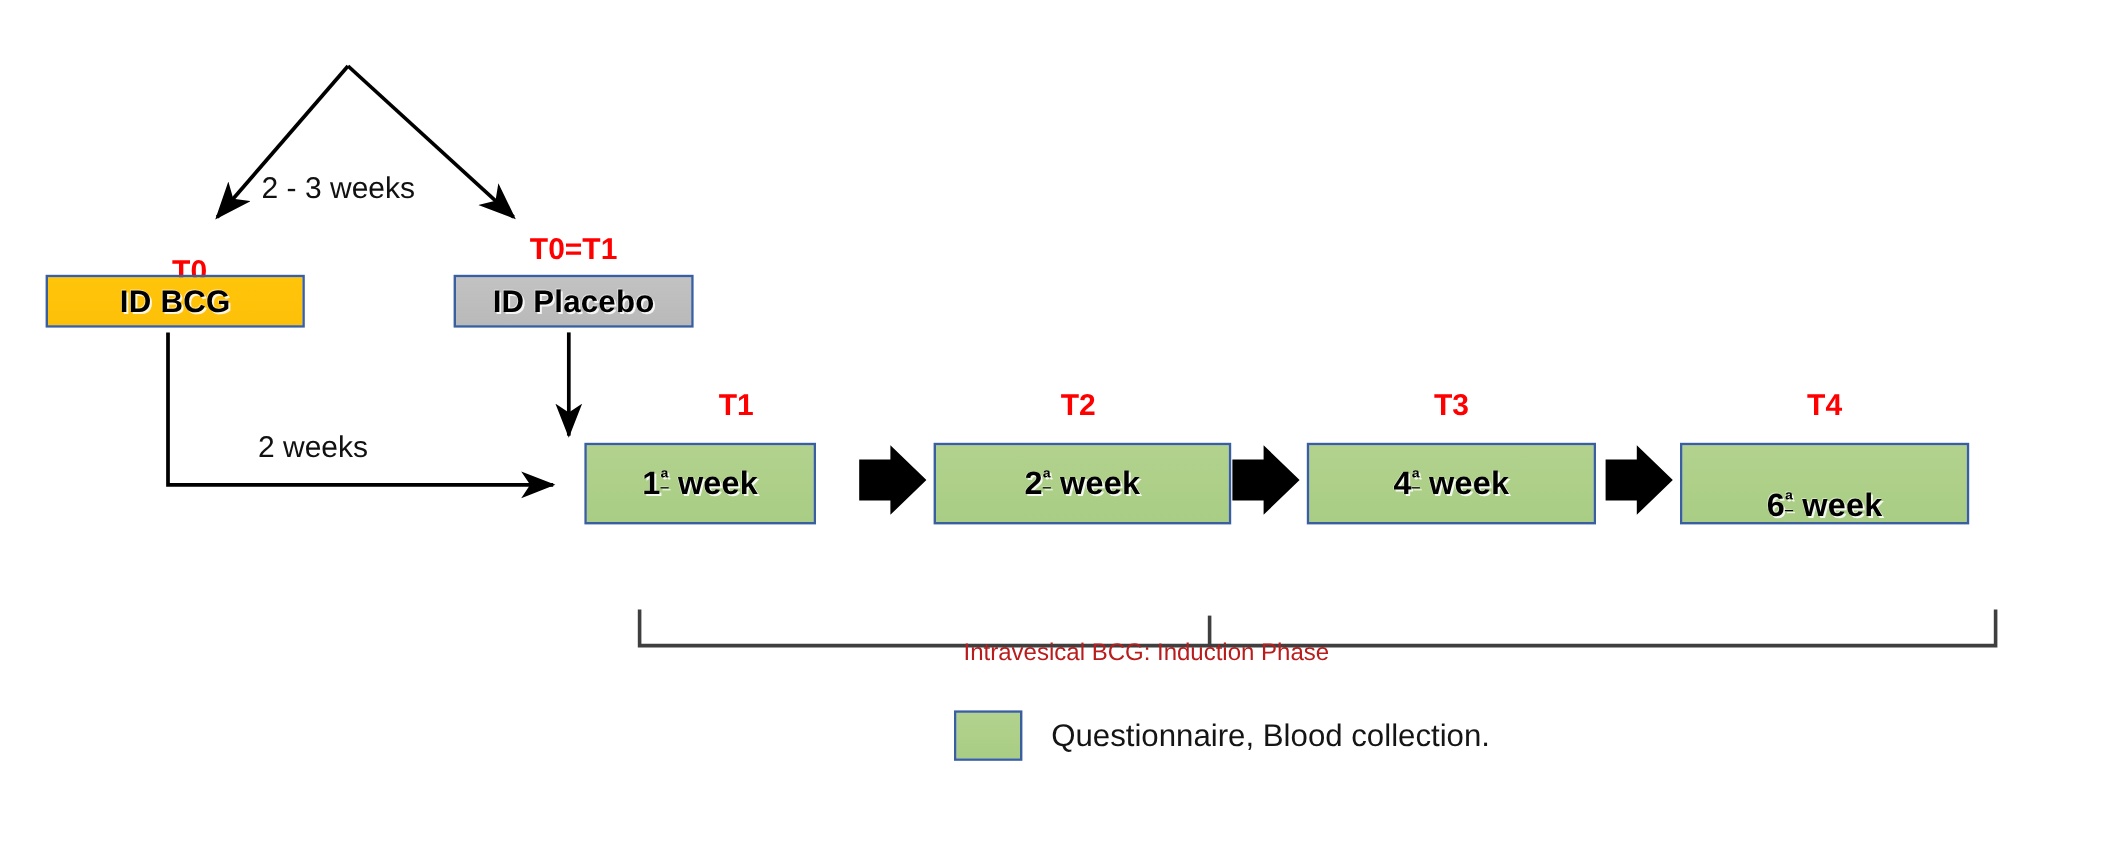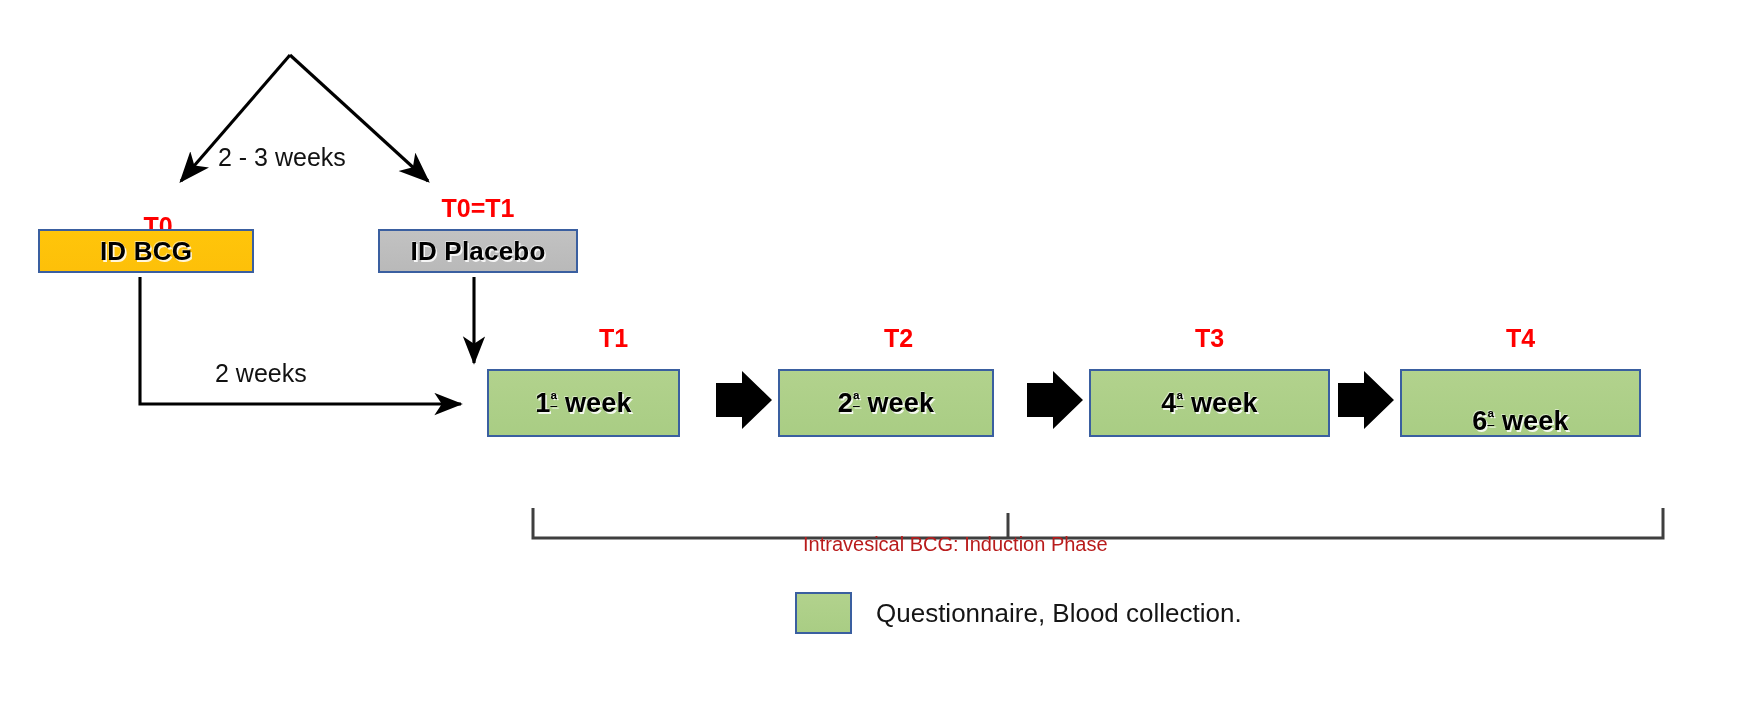--- a/index.html
+++ b/index.html
@@ -178,21 +178,21 @@
 
   <div class="edge-label" style="left:218px; top:145px;">2 - 3 weeks</div>
   <div class="edge-label" style="left:215px; top:361px;">2 weeks</div>
 
   <div class="tp-label" style="left:493px; top:326px; width:241px;">T1</div>
   <div class="node week-node" style="left:467px; width:193px;margin-left:20px;">
     <span><span>1</span><span class="wk-sup">ª</span>&nbsp;<span>week</span></span>
   </div>
 
   <div class="tp-label" style="left:778px; top:326px; width:241px;">T2</div>
-  <div class="node week-node" style="left:778px; width:216px;">
+  <div class="node week-node" style="left:778px; width:248px;">
     <span><span>2</span><span class="wk-sup">ª</span>&nbsp;<span>week</span></span>
   </div>
 
   <div class="tp-label" style="left:1089px; top:326px; width:241px;">T3</div>
   <div class="node week-node" style="left:1089px; width:241px;">
     <span><span>4</span><span class="wk-sup">ª</span>&nbsp;<span>week</span></span>
   </div>
 
   <div class="tp-label" style="left:1400px; top:326px; width:241px;">T4</div>
   <div class="node week-node" style="left:1400px; width:241px;align-items:flex-end;">

